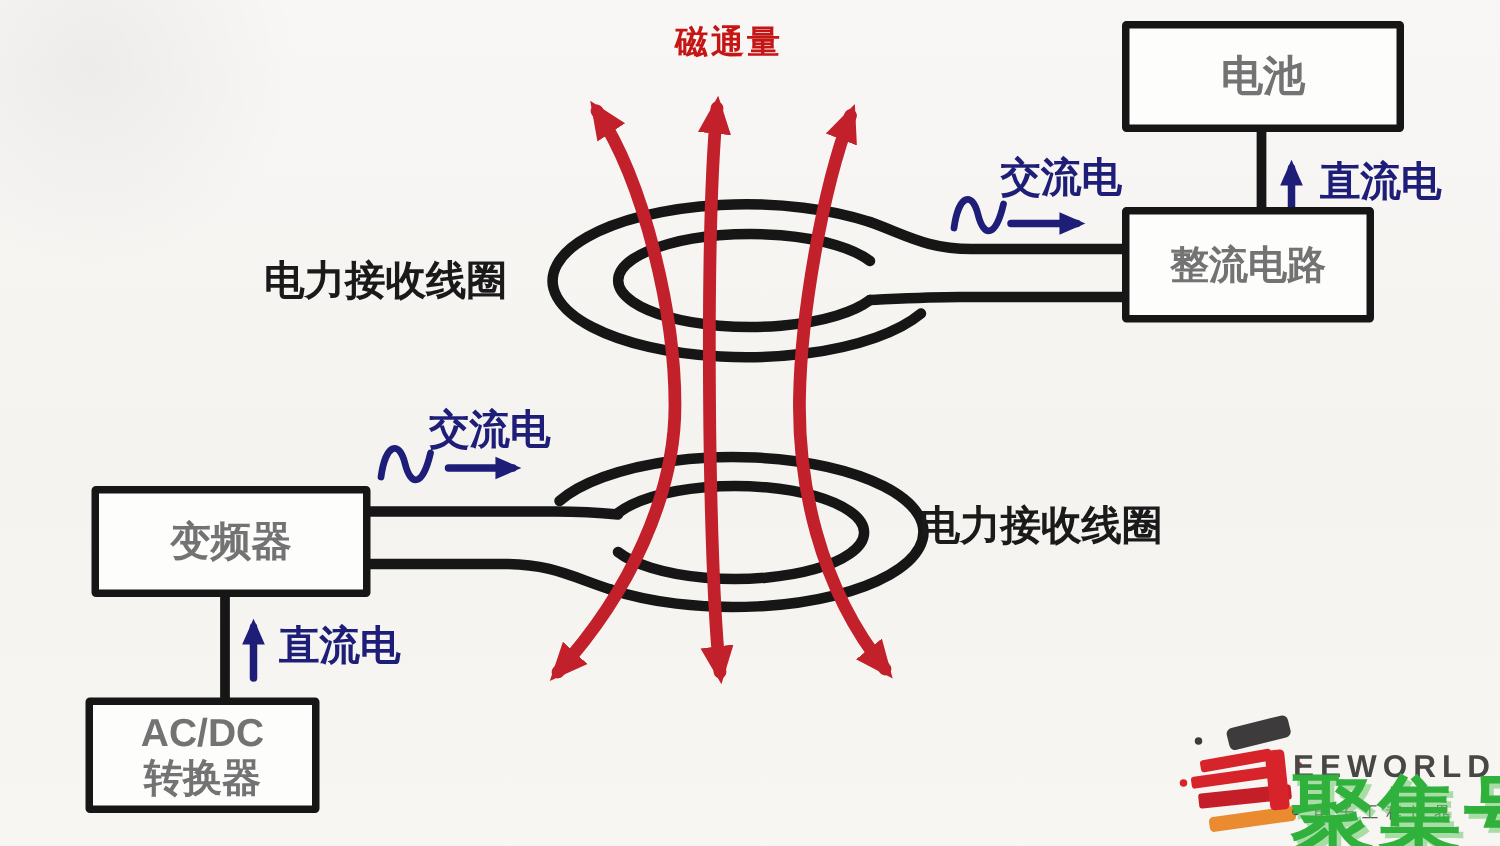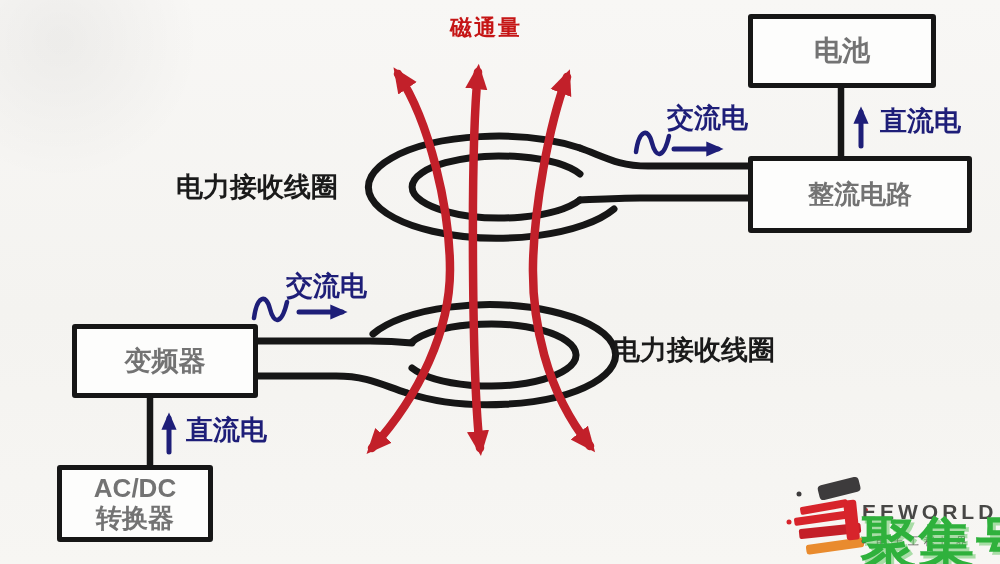--- a/index.html
+++ b/index.html
@@ -14,22 +14,22 @@
   .lbl{position:absolute;white-space:nowrap;font-weight:700;}
   .lbl-black{color:#1a1a1a;font-size:27px;}
   .lbl-blue{color:#1e1e78;font-size:27px;}
   .lbl-flux{color:#c51515;font-size:22px;letter-spacing:2px;font-weight:800;}
   .box{
     position:absolute;background:#fdfdfc;border:5px solid #161616;border-radius:3px;
     display:flex;align-items:center;justify-content:center;flex-direction:column;
     color:#737373;font-weight:700;box-sizing:border-box;
   }
   .box-battery{left:748px;top:14px;width:188px;height:74px;font-size:28px;}
-  .box-rectifier{left:748px;top:156px;width:224px;height:77px;font-size:26px;}
-  .box-inverter{left:72px;top:324px;width:186px;height:74px;font-size:27px;}
+  .box-rectifier{left:748px;top:138px;width:168px;height:77px;font-size:26px;}
+  .box-inverter{left:61px;top:324px;width:186px;height:74px;font-size:27px;}
   .box-acdc{left:57px;top:465px;width:156px;height:77px;font-size:26px;line-height:1.15;}
   .brand{
     position:absolute;left:862px;top:500px;font-size:21px;font-weight:700;
     color:#474745;letter-spacing:4px;white-space:nowrap;
   }
   .tagline{
     position:absolute;left:876px;top:534px;font-size:11px;color:#5c5c5a;
     letter-spacing:5px;white-space:nowrap;
   }
   .watermark{

